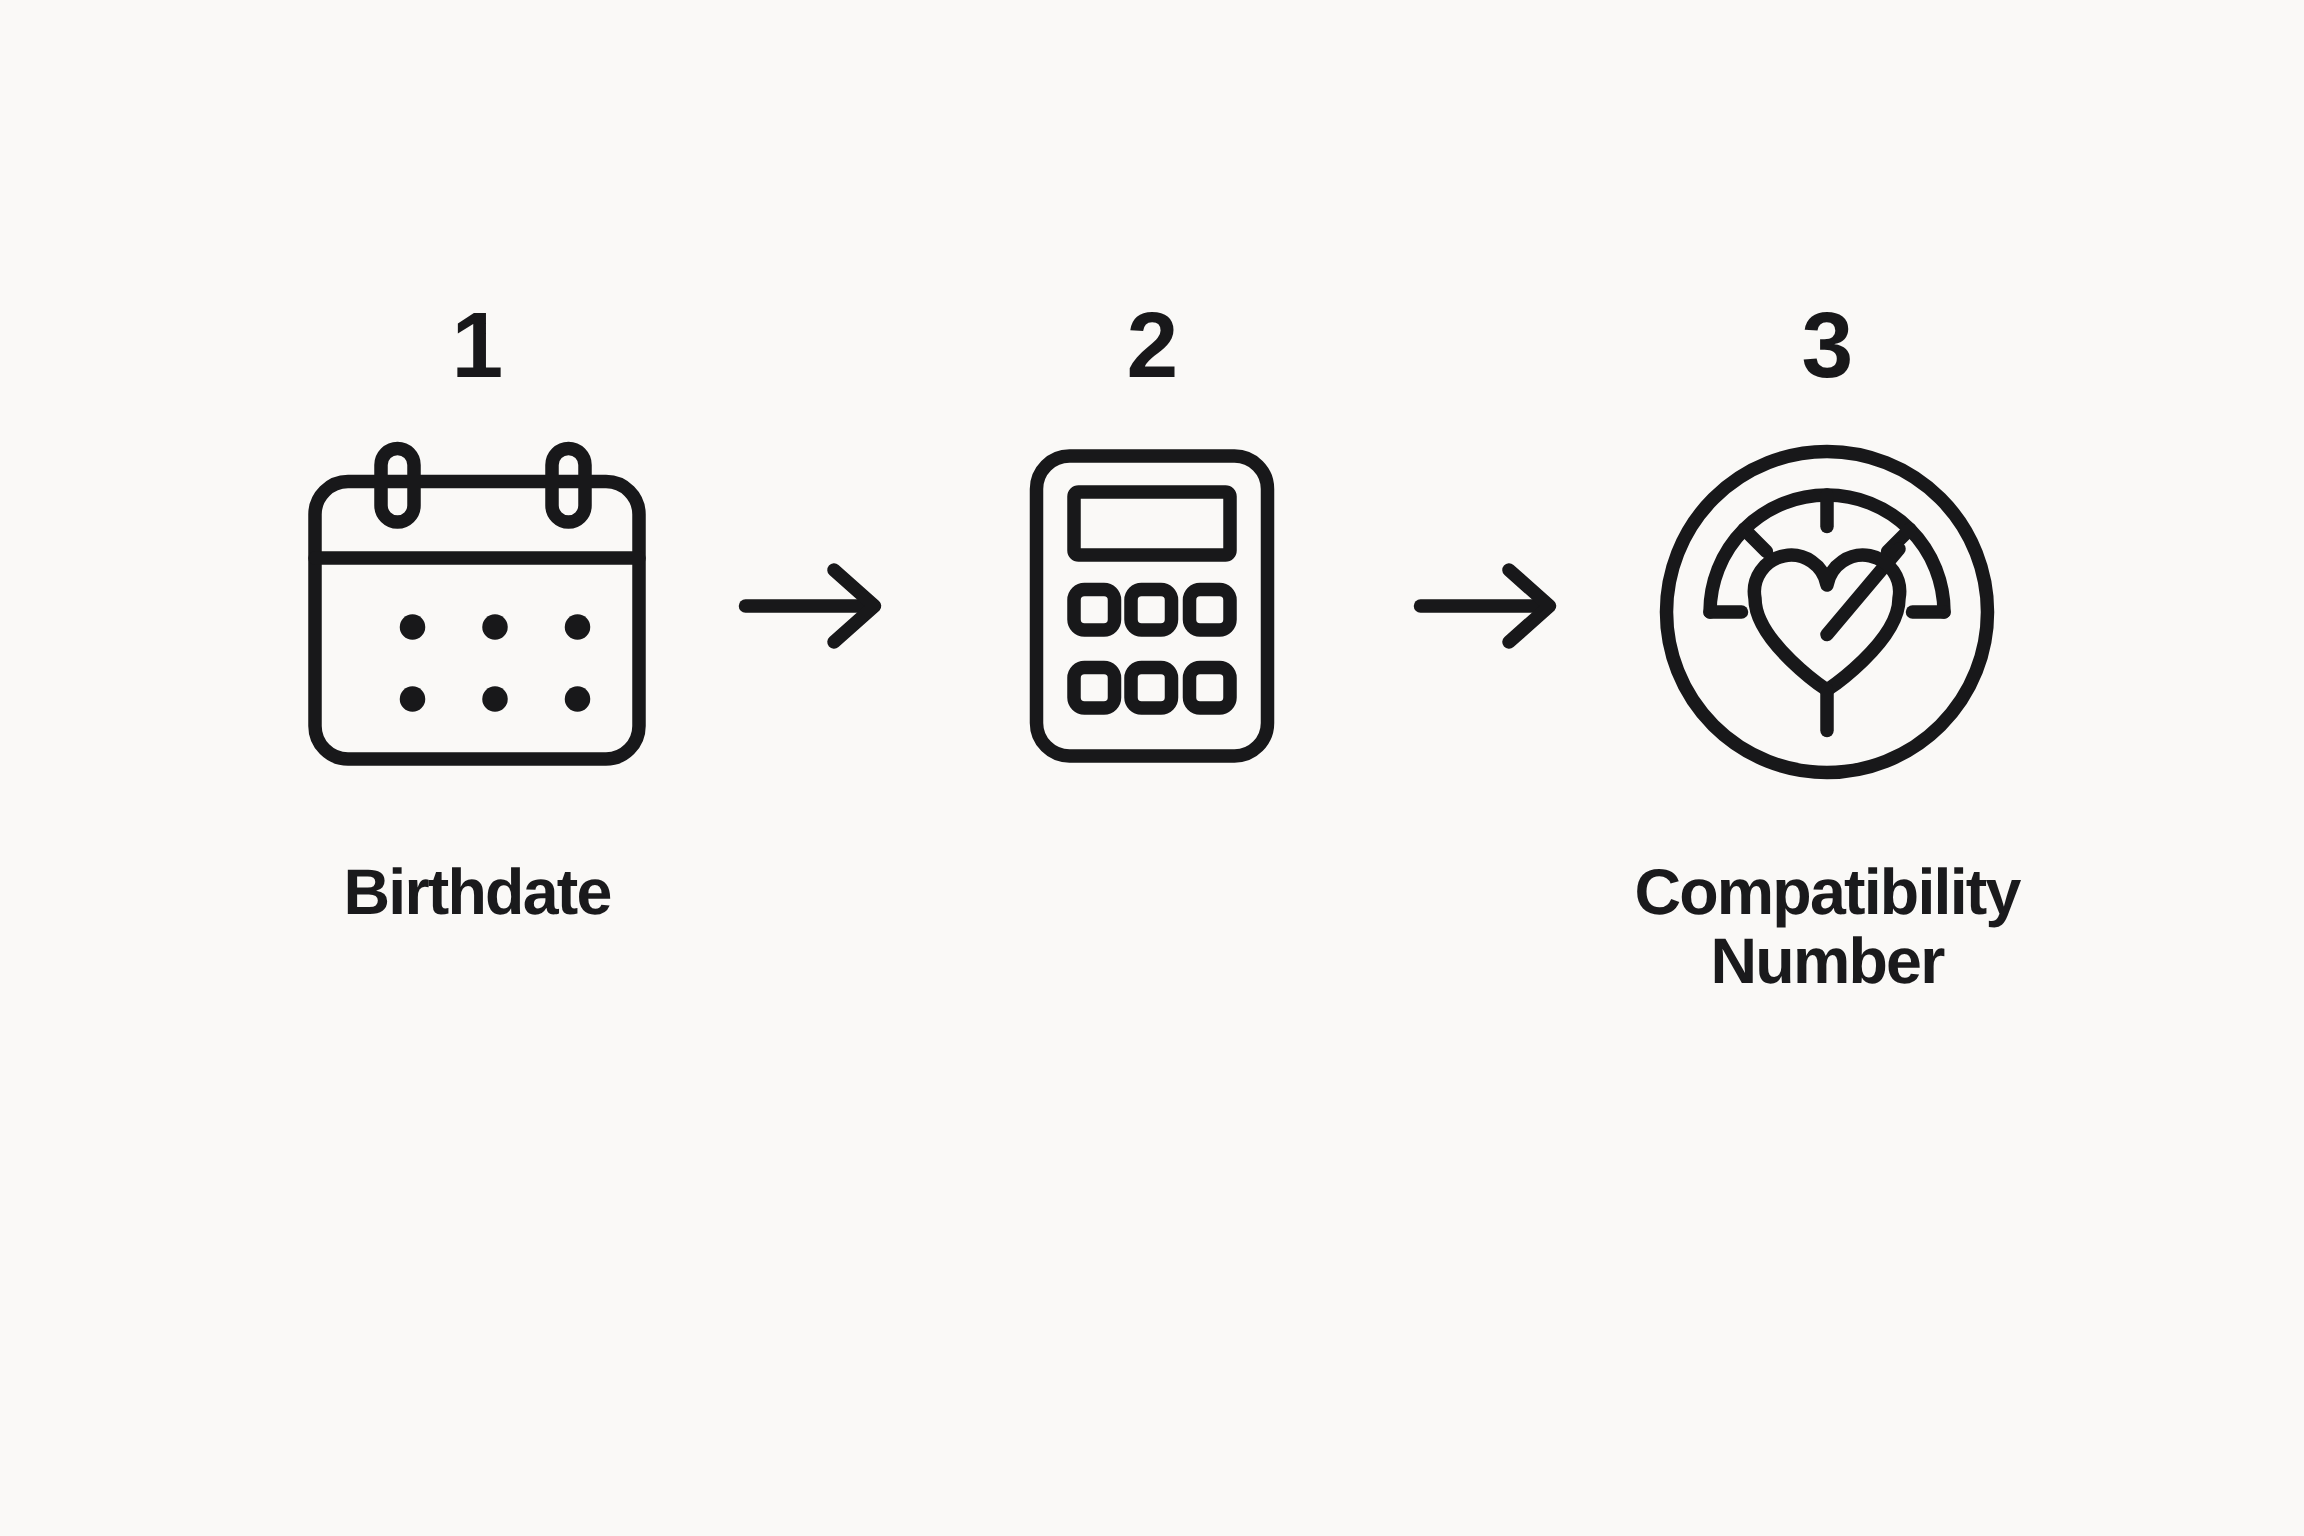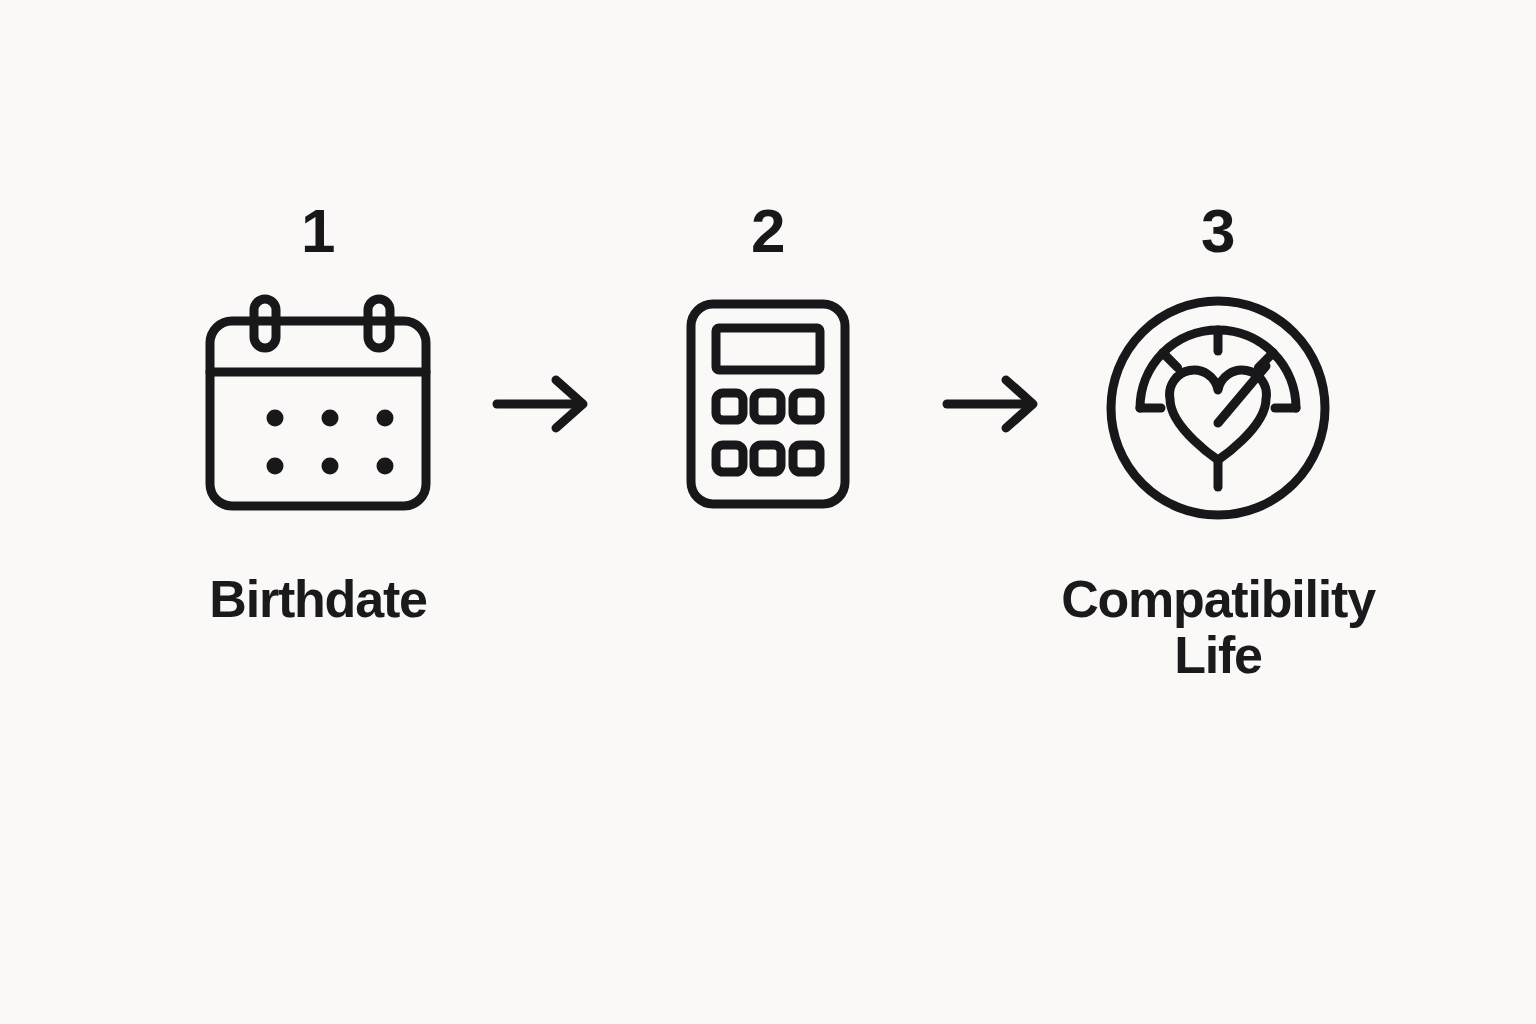--- a/index.html
+++ b/index.html
@@ -60,21 +60,21 @@
     display: flex;
     align-items: center;
     justify-content: center;
   }
   .step-icon svg {
     display: block;
   }
 
   .step-label {
     margin-top: 52px;
-    font-size: 52px;
+    font-size: 43px;
     font-weight: 700;
     line-height: 1.07;
     color: #1a1a1c;
     text-align: center;
     letter-spacing: -1.2px;
     white-space: pre-line;
   }
 
   
   .connector {
@@ -196,17 +196,17 @@
                      A 24 24 0 0 1 120 102
                      A 24 24 0 0 1 168 111
                      C 168 140 120 172 120 172 Z"></path>
 
             <line x1="120" y1="172" x2="120" y2="199"></line>
           </g>
         </svg>
       </div>
 
       <div class="step-label">Compatibility
-Life</div>
+Number</div>
     </div>
 
   </div>
 </div>
 
 </body></html>

